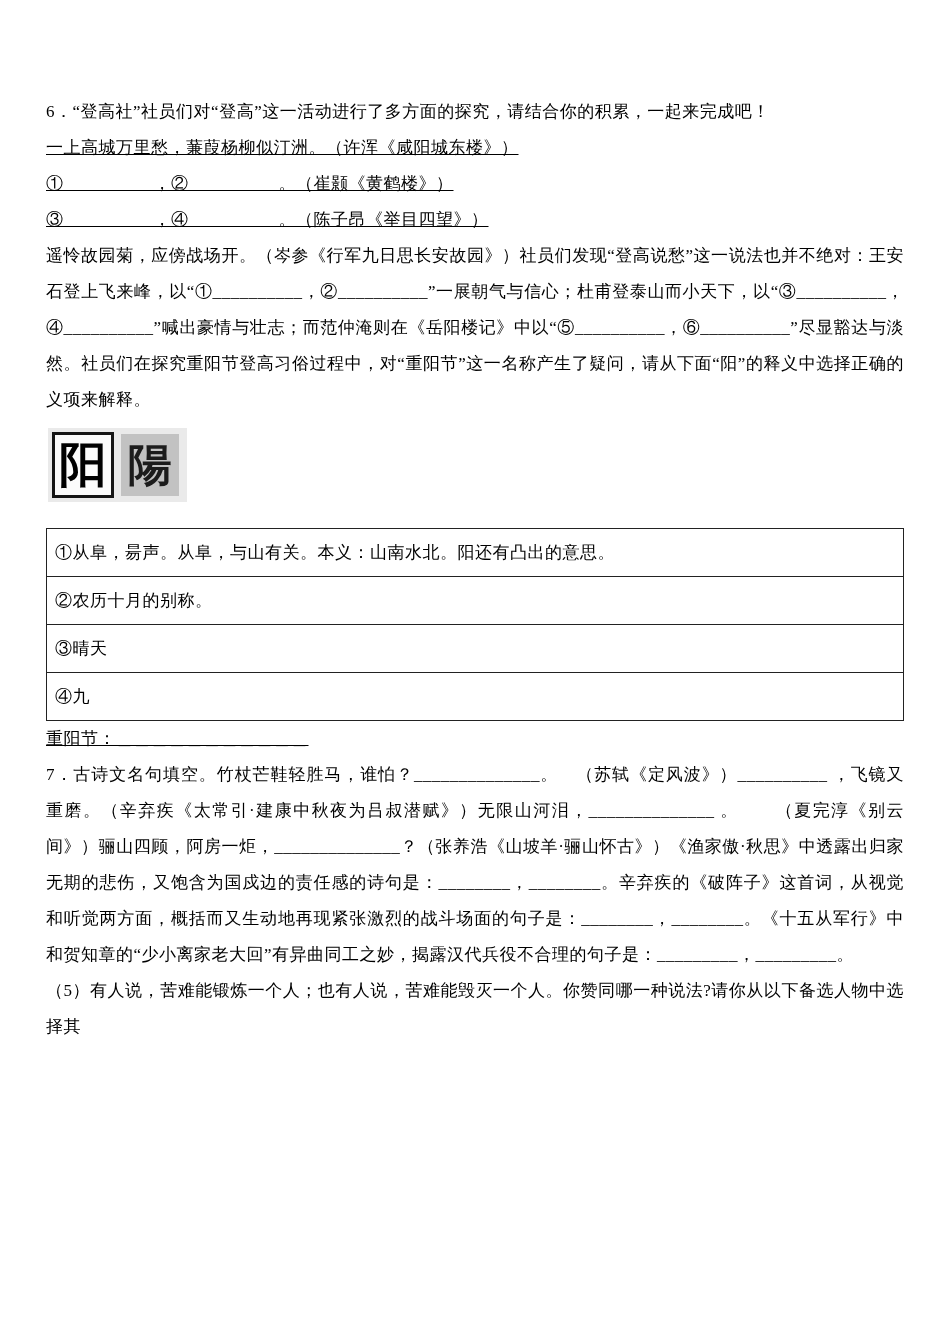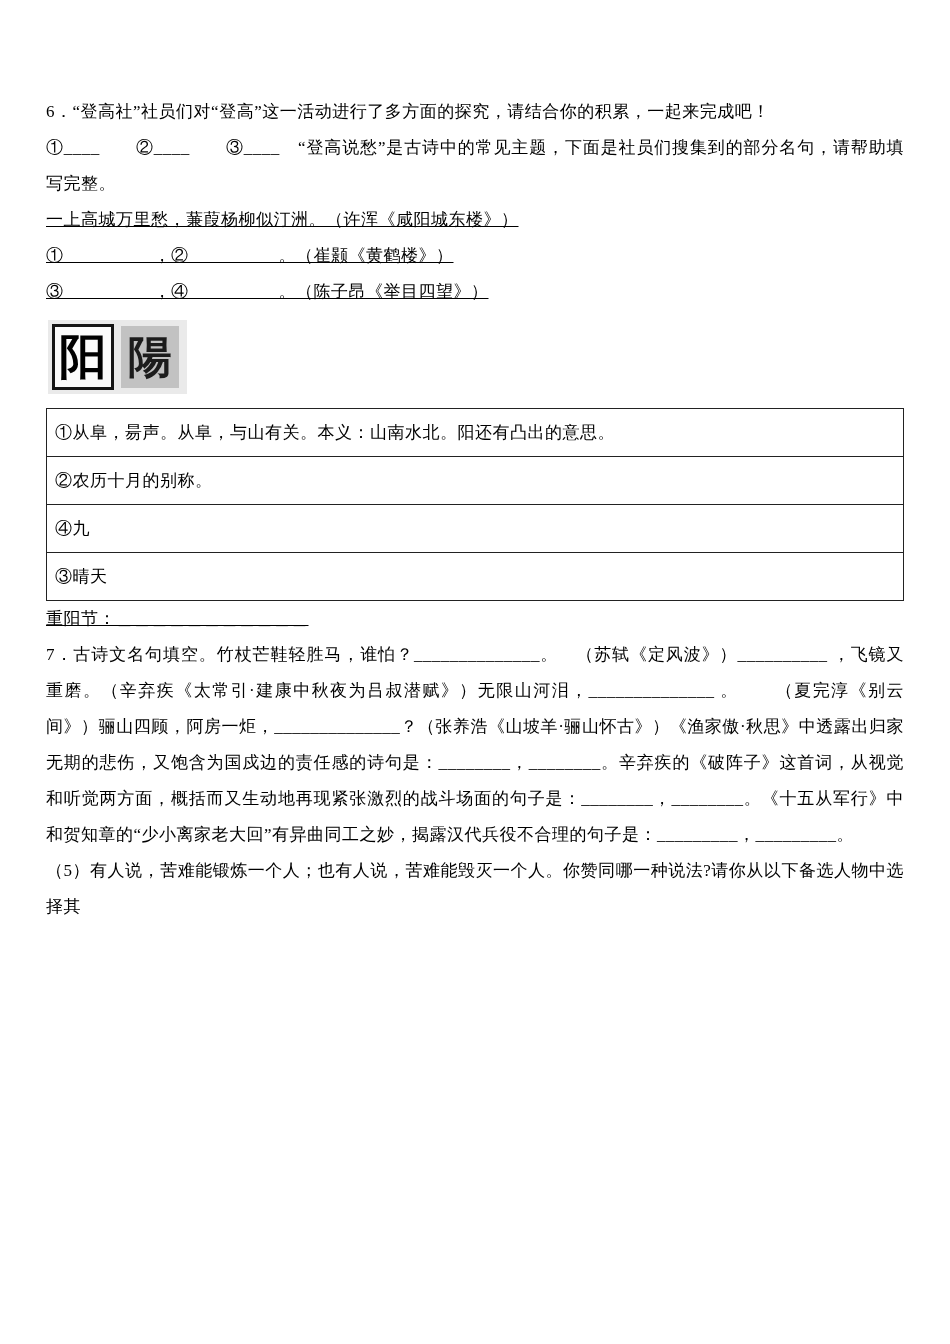--- a/index.html
+++ b/index.html
@@ -51,21 +51,21 @@
     width: 58px;
     height: 62px;
     background: #c2c2c2;
     color: #1c1c1c;
     font-size: 44px;
     font-weight: 600;
   }
   table.defs {
     border-collapse: collapse;
     width: 100%;
-    margin-top: 14px;
+    margin-top: 26px;
     border-radius: 12px;
   }
   table.defs td {
     border: 1px solid #222222;
     height: 48px;
     vertical-align: middle;
     padding: 0 8px;
     font-size: 17px;
     letter-spacing: 0.5px;
   }
@@ -73,47 +73,47 @@
   }
 </style>
 </head>
 <body>
 
 <div class="doc">
 
   <p class="para">6．“登高社”社员们对“登高”这一活动进行了多方面的探究，请结合你的积累，一起来完成吧！</p>
 
 
-  <p class="para">①____　　②____　　③____　“登高说愁”是古诗中的常见主题，下面是社员们搜集到的部分名句，请帮助填写完整。</p>
 
   <p class="line">一上高城万里愁，蒹葭杨柳似汀洲。（许浑《咸阳城东楼》）</p>
 
   <p class="line">①__________，②__________。（崔颢《黄鹤楼》）</p>
 
   <p class="line">③__________，④__________。（陈子昂《举目四望》）</p>
 
+  <p class="para">遥怜故园菊，应傍战场开。（岑参《行军九日思长安故园》）社员们发现“登高说愁”这一说法也并不绝对：王安石登上飞来峰，以“①__________，②__________”一展朝气与信心；杜甫登泰山而小天下，以“③__________，④__________”喊出豪情与壮志；而范仲淹则在《岳阳楼记》中以“⑤__________，⑥__________”尽显豁达与淡然。社员们在探究重阳节登高习俗过程中，对“重阳节”这一名称产生了疑问，请从下面“阳”的释义中选择正确的义项来解释。</p>
 
   <div class="yang-figure">
     <span class="yang-regular">阳</span>
     <span class="yang-seal">陽</span>
   </div>
 
   <table class="defs">
     <tbody>
       <tr>
         <td>①从阜，昜声。从阜，与山有关。本义：山南水北。阳还有凸出的意思。</td>
       </tr>
       <tr>
         <td>②农历十月的别称。</td>
       </tr>
       <tr>
-        <td>④九</td>
+        <td>③晴天</td>
       </tr>
       <tr>
-        <td>③晴天</td>
+        <td>④九</td>
       </tr>
     </tbody>
   </table>
 
   <p class="line answer-line">重阳节：＿＿＿＿＿＿＿＿＿＿＿</p>
 
   <p class="para">7．古诗文名句填空。竹杖芒鞋轻胜马，谁怕？______________。　（苏轼《定风波》）__________ ，飞镜又重磨。（辛弃疾《太常引·建康中秋夜为吕叔潜赋》）无限山河泪，______________ 。　　（夏完淳《别云间》）骊山四顾，阿房一炬，______________？（张养浩《山坡羊·骊山怀古》）《渔家傲·秋思》中透露出归家无期的悲伤，又饱含为国戍边的责任感的诗句是：________，________。辛弃疾的《破阵子》这首词，从视觉和听觉两方面，概括而又生动地再现紧张激烈的战斗场面的句子是：________，________。《十五从军行》中和贺知章的“少小离家老大回”有异曲同工之妙，揭露汉代兵役不合理的句子是：_________，_________。</p>
 
 
 

